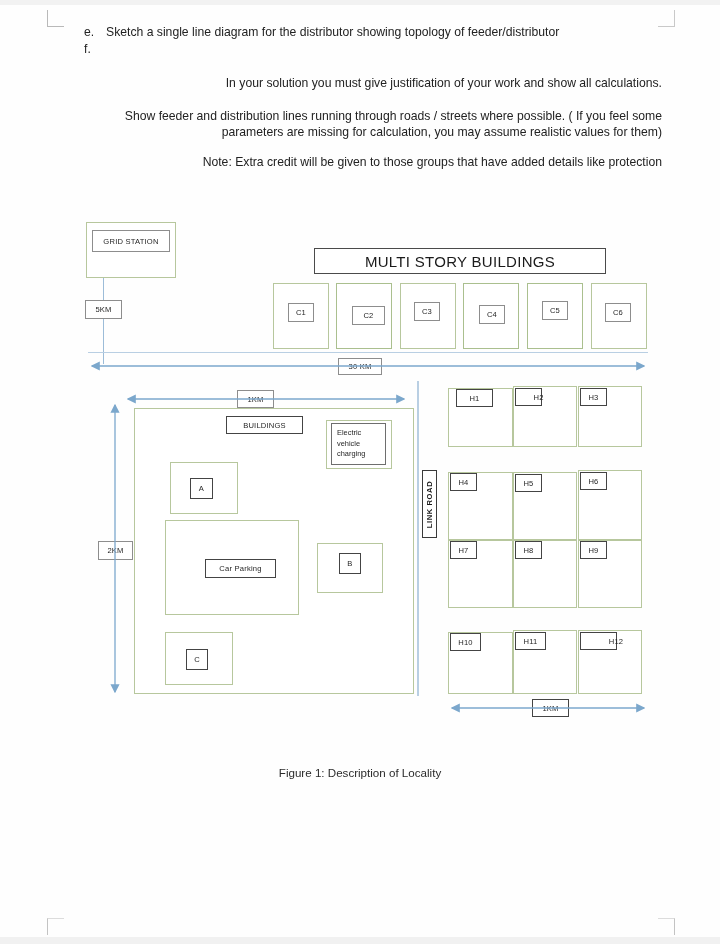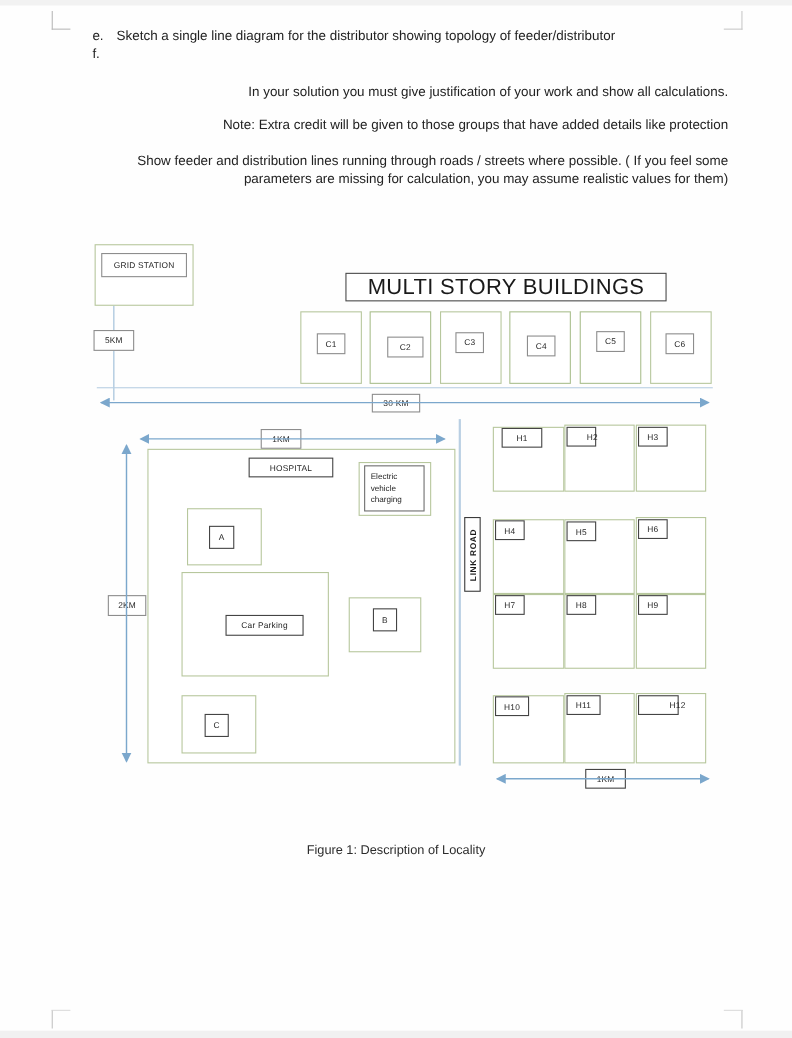--- a/index.html
+++ b/index.html
@@ -100,21 +100,21 @@
   }
   .lbl.dark { border-color: #444444; }
   .title-band {
     position: absolute;
     box-sizing: border-box;
     background: #ffffff;
     border: 1px solid #4a4a4a;
     display: flex;
     align-items: center;
     justify-content: center;
-    font-size: 20px;
+    font-size: 15px;
     letter-spacing: 0.3px;
     color: #1a1a1a;
   }
   .vline {
     position: absolute;
     background: #9cbcd8;
   }
   .hline {
     position: absolute;
     background: #b9cfe3;
@@ -178,22 +178,22 @@
   <div class="textblock">
     <div class="listrow">
       <div class="marker">e.</div>
       <div>Sketch a single line diagram for the distributor showing topology of feeder/distributor</div>
     </div>
     <div class="listrow">
       <div class="marker">f.</div>
       <div></div>
     </div>
     <div class="para">In your solution you must give justification of your work and show all calculations.</div>
+    <div class="para">Show feeder and distribution lines running through roads / streets where possible.  ( If you feel some parameters are missing for calculation, you may assume realistic values for them)</div>
     <div class="para tight">Note: Extra credit will be given to those groups that have added details like protection</div>
-    <div class="para">Show feeder and distribution lines running through roads / streets where possible.  ( If you feel some parameters are missing for calculation, you may assume realistic values for them)</div>
   </div>
 
   <div class="figure">
 
     <div class="box gbox" style="left:86px; top:222px; width:90px; height:56px;"></div>
     <div class="lbl" style="left:92px; top:230px; width:78px; height:22px;">GRID STATION</div>
 
     <div class="vline" style="left:103px; top:278px; width:1.4px; height:86px;"></div>
     <div class="lbl" style="left:85px; top:300px; width:37px; height:19px;">5KM</div>
 
@@ -220,21 +220,21 @@
     <div class="hline" style="left:88px; top:352px; width:560px; height:1.4px;"></div>
 
     <div class="lbl" style="left:338px; top:358px; width:44px; height:17px;">30 KM</div>
 
     <div class="box gbox" style="left:134px; top:408px; width:280px; height:286px;"></div>
 
     <div class="lbl" style="left:237px; top:390px; width:37px; height:18px;">1KM</div>
 
     <div class="lbl" style="left:98px; top:541px; width:35px; height:19px;">2KM</div>
 
-    <div class="lbl dark" style="left:226px; top:416px; width:77px; height:18px;">HOSPITAL</div>
+    <div class="lbl dark" style="left:226px; top:416px; width:77px; height:18px;">BUILDINGS</div>
 
     <div class="box gbox" style="left:326px; top:420px; width:66px; height:49px;"></div>
     <div class="evbox" style="left:331px; top:423px; width:55px; height:42px;">
       <div>Electric vehicle charging</div>
     </div>
 
     <div class="box gbox" style="left:170px; top:462px; width:68px; height:52px;"></div>
     <div class="lbl dark" style="left:190px; top:478px; width:23px; height:21px;">A</div>
 
     <div class="box gbox" style="left:165px; top:520px; width:134px; height:95px;"></div>

